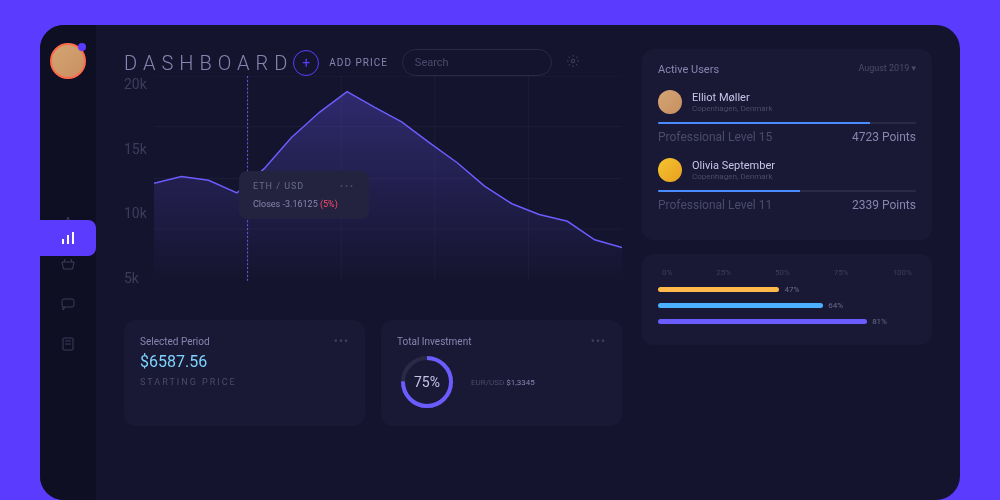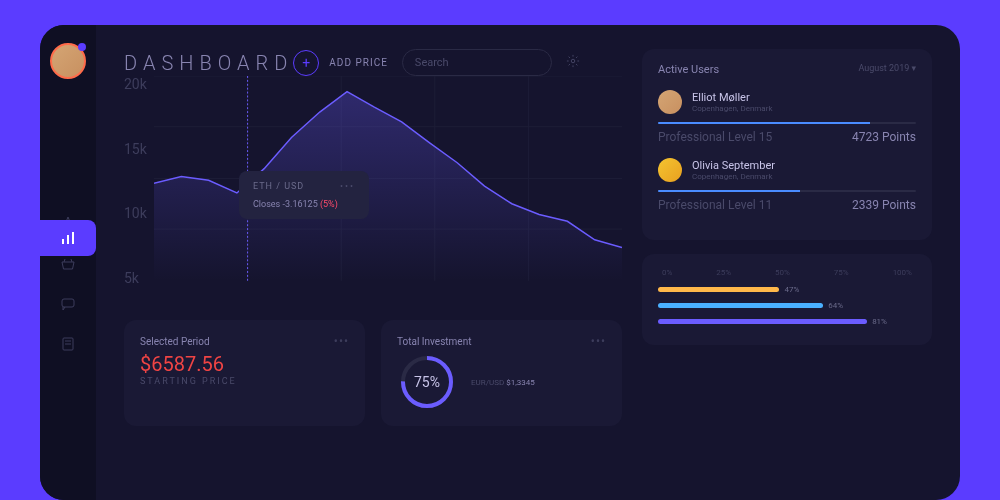--- a/index.html
+++ b/index.html
@@ -38,22 +38,22 @@
 .tooltip{position:absolute;left:115px;top:95px;background:#232340;border-radius:8px;padding:10px 14px;font-size:9px;min-width:130px}
 .tooltip-title{color:#6a6a8a;letter-spacing:1px;margin-bottom:8px;display:flex;justify-content:space-between;align-items:center}
 .tooltip-dots{color:#4a4a6a;letter-spacing:2px}
 .tooltip-row{color:#8884b0}
 .tooltip-row .neg{color:#ff4a6b}
 .bottom-cards{display:flex;gap:16px;margin-top:14px}
 .card{background:#1a1935;border-radius:12px;padding:14px 16px;flex:1}
 .card-header{display:flex;justify-content:space-between;align-items:center;margin-bottom:4px}
 .card-title{color:#8884b0;font-size:10px}
 .card-dots{color:#3d3d5c;font-size:12px;letter-spacing:1px;cursor:pointer}
-.big-value{color:#ef4444;font-size:20px;font-weight:400}
-.sub-label{color:#4a4a6a;font-size:9px;letter-spacing:2px;margin-top:0}
+.big-value{color:#7dd3fc;font-size:16px;font-weight:400}
+.sub-label{color:#4a4a6a;font-size:9px;letter-spacing:2px;margin-top:6px}
 .donut-wrap{display:flex;align-items:center;gap:14px}
 .donut{width:60px;height:60px;position:relative}
 .donut-val{position:absolute;top:50%;left:50%;transform:translate(-50%,-50%);color:#c8c4e8;font-size:14px}
 .donut-info{font-size:8px;color:#4a4a6a}
 .donut-info .val{color:#8884b0;margin-left:2px}
 .right{width:290px;display:flex;flex-direction:column;gap:14px}
 .panel{background:#1a1935;border-radius:12px;padding:14px 16px}
 .panel-header{display:flex;justify-content:space-between;align-items:flex-start;margin-bottom:14px}
 .panel-title{color:#8884b0;font-size:11px}
 .panel-date{color:#4a4a6a;font-size:9px;cursor:pointer}

